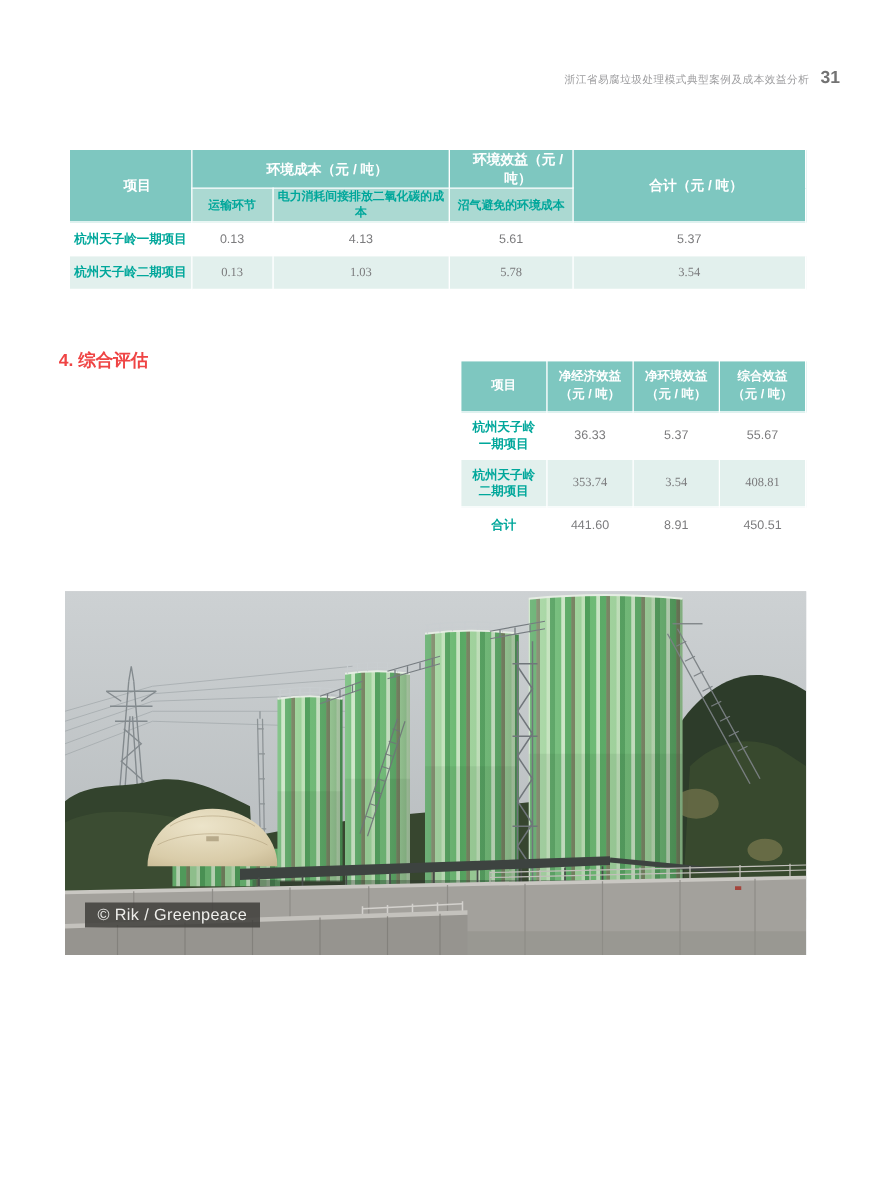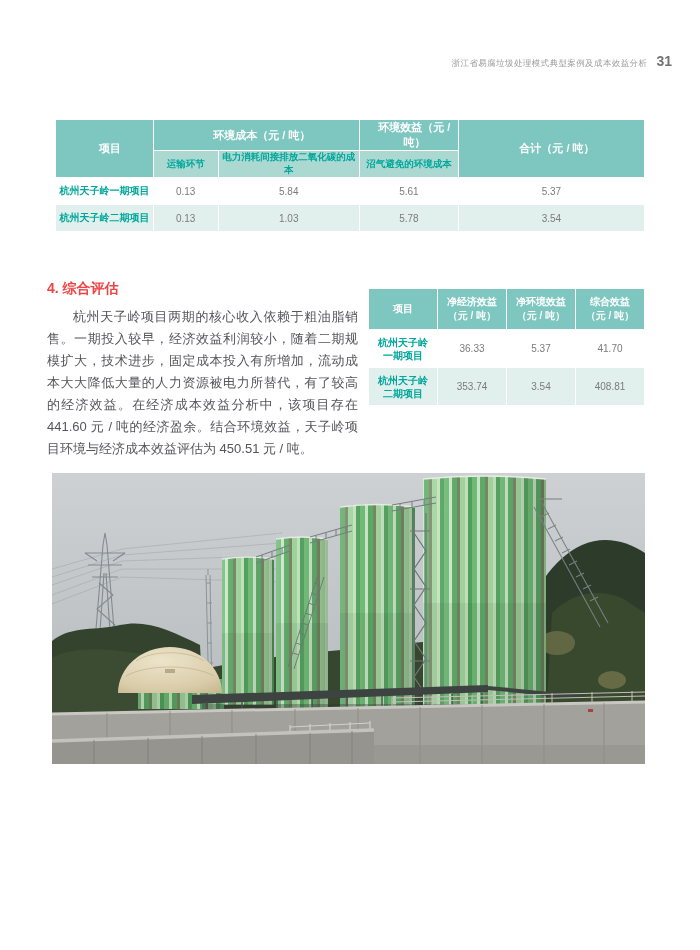--- a/index.html
+++ b/index.html
@@ -13,21 +13,21 @@
 
   
   .tbl{position:absolute;}
   .t-title{background:var(--teal);color:#fff;font-weight:bold;text-align:center;
            font-size:12.5px;line-height:24px;height:24px;}
   .tbl table{width:100%;border-collapse:collapse;table-layout:fixed;margin-top:1px;}
   .tbl td{border:1.5px solid #fff;text-align:center;vertical-align:middle;padding:0;}
   .hdr{background:var(--teal-mid);color:#fff;font-weight:bold;}
   .name{color:var(--teal);font-weight:bold;}
   .num{color:#7b7b7d;}
-  tr.alt td{background:var(--row-tint);}
+  tr.alt td{background:var(--row-tint);font-family:Liberation Serif, serif;}
   .pre{white-space:pre-line;}
 
   
   .t324{left:55px;top:118px;width:590px;}
   .t324 .hdr{font-size:11px;}
   .t324 tr.h1 td{height:28px;padding-left:11px;}
   .t324 tr.h2 td{height:23px;}
   .t324 .sub{background:var(--teal-light);color:var(--teal);font-weight:bold;font-size:9.5px;}
   .t324 tr.dr td{height:26px;font-size:10px;margin-left:18px;}
 
@@ -75,37 +75,36 @@
         <td rowspan="2" class="hdr">合计（元 / 吨）</td>
       </tr>
       <tr class="h2">
         <td class="sub">运输环节</td>
         <td class="sub">电力消耗间接排放二氧化碳的成本</td>
         <td class="sub">沼气避免的环境成本</td>
       </tr>
       <tr class="dr">
         <td class="name">杭州天子岭一期项目</td>
         <td class="num">0.13</td>
-        <td class="num">5.84</td>
+        <td class="num">4.13</td>
         <td class="num">5.61</td>
         <td class="num">5.37</td>
       </tr>
       <tr class="dr alt">
         <td class="name">杭州天子岭二期项目</td>
         <td class="num">0.13</td>
         <td class="num">1.03</td>
         <td class="num">5.78</td>
         <td class="num">3.54</td>
       </tr>
       </tbody>
     </table>
   </div>
 
   <div class="sec-h">4. 综合评估</div>
-  <div class="sec-p">杭州天子岭项目两期的核心收入依赖于粗油脂销售。一期投入较早，经济效益利润较小，随着二期规模扩大，技术进步，固定成本投入有所增加，流动成本大大降低大量的人力资源被电力所替代，有了较高的经济效益。在经济成本效益分析中，该项目存在 441.60 元 / 吨的经济盈余。结合环境效益，天子岭项目环境与经济成本效益评估为 450.51 元 / 吨。</div>
 
   <div class="tbl t325">
     <table>
       <colgroup>
           <col style="width:25%">
           <col style="width:25%">
           <col style="width:25%">
           <col style="width:25%">
         </colgroup>
       <tbody>
@@ -116,28 +115,34 @@
         <td class="hdr pre">净环境效益
 （元 / 吨）</td>
         <td class="hdr pre">综合效益
 （元 / 吨）</td>
       </tr>
       <tr class="r">
         <td class="name pre">杭州天子岭
 一期项目</td>
         <td class="num">36.33</td>
         <td class="num">5.37</td>
-        <td class="num">41.70</td>
+        <td class="num">55.67</td>
       </tr>
       <tr class="r alt">
         <td class="name pre">杭州天子岭
 二期项目</td>
         <td class="num">353.74</td>
         <td class="num">3.54</td>
         <td class="num">408.81</td>
+      </tr>
+      <tr class="r r3">
+        <td class="name">合计</td>
+        <td class="num">441.60</td>
+        <td class="num">8.91</td>
+        <td class="num">450.51</td>
       </tr>
       </tbody>
     </table>
   </div>
 
   <div class="photo">
     <svg viewBox="0 0 593 291" preserveAspectRatio="none">
       <defs>
         <linearGradient id="sky" x1="0" y1="0" x2="0" y2="1">
           <stop offset="0" stop-color="#cdd1d3"></stop>
@@ -301,15 +306,16 @@
         <path d="M238,254 L318,250 M238,266 L318,262"></path>
       </g>
       <g>
         <polygon points="0,268 322,257 322,291 0,291" fill="#96948f"></polygon>
         <path d="M0,268 L322,257" stroke="#c4c2bd" stroke-width="3.5"></path>
         <g stroke="#7f7d78" stroke-width="1" opacity="0.8">
           <path d="M42,267 V291 M96,265 V291 M150,263 V291 M204,261 V291 M258,260 V291 M300,258 V291"></path>
         </g>
       </g>
     </svg>
+    <div class="caption">© Rik / Greenpeace</div>
   </div>
 
 </div>
 
 </body></html>

